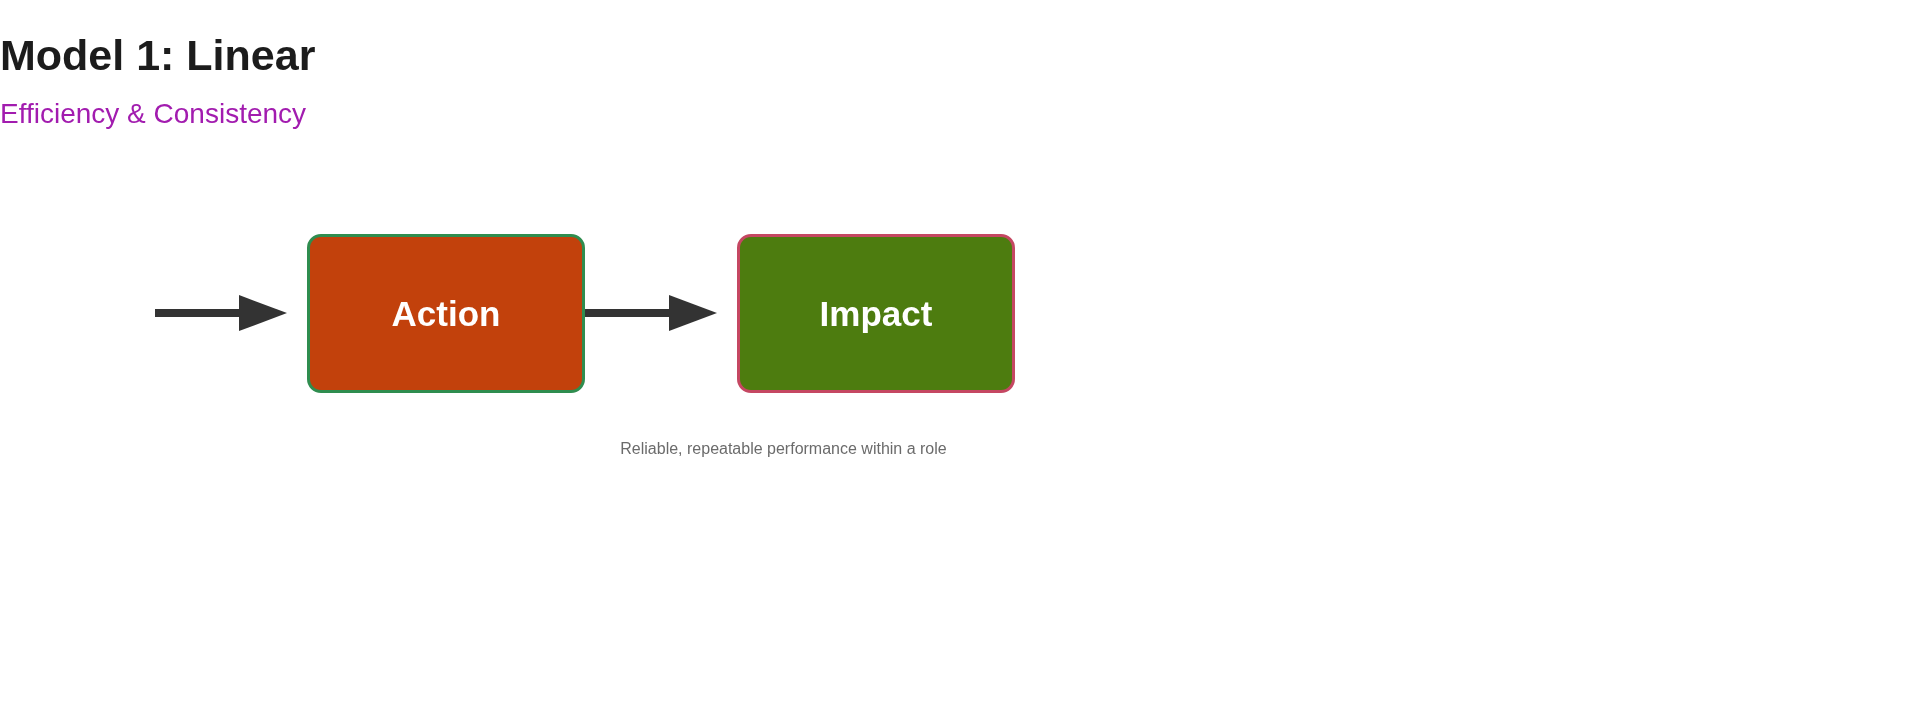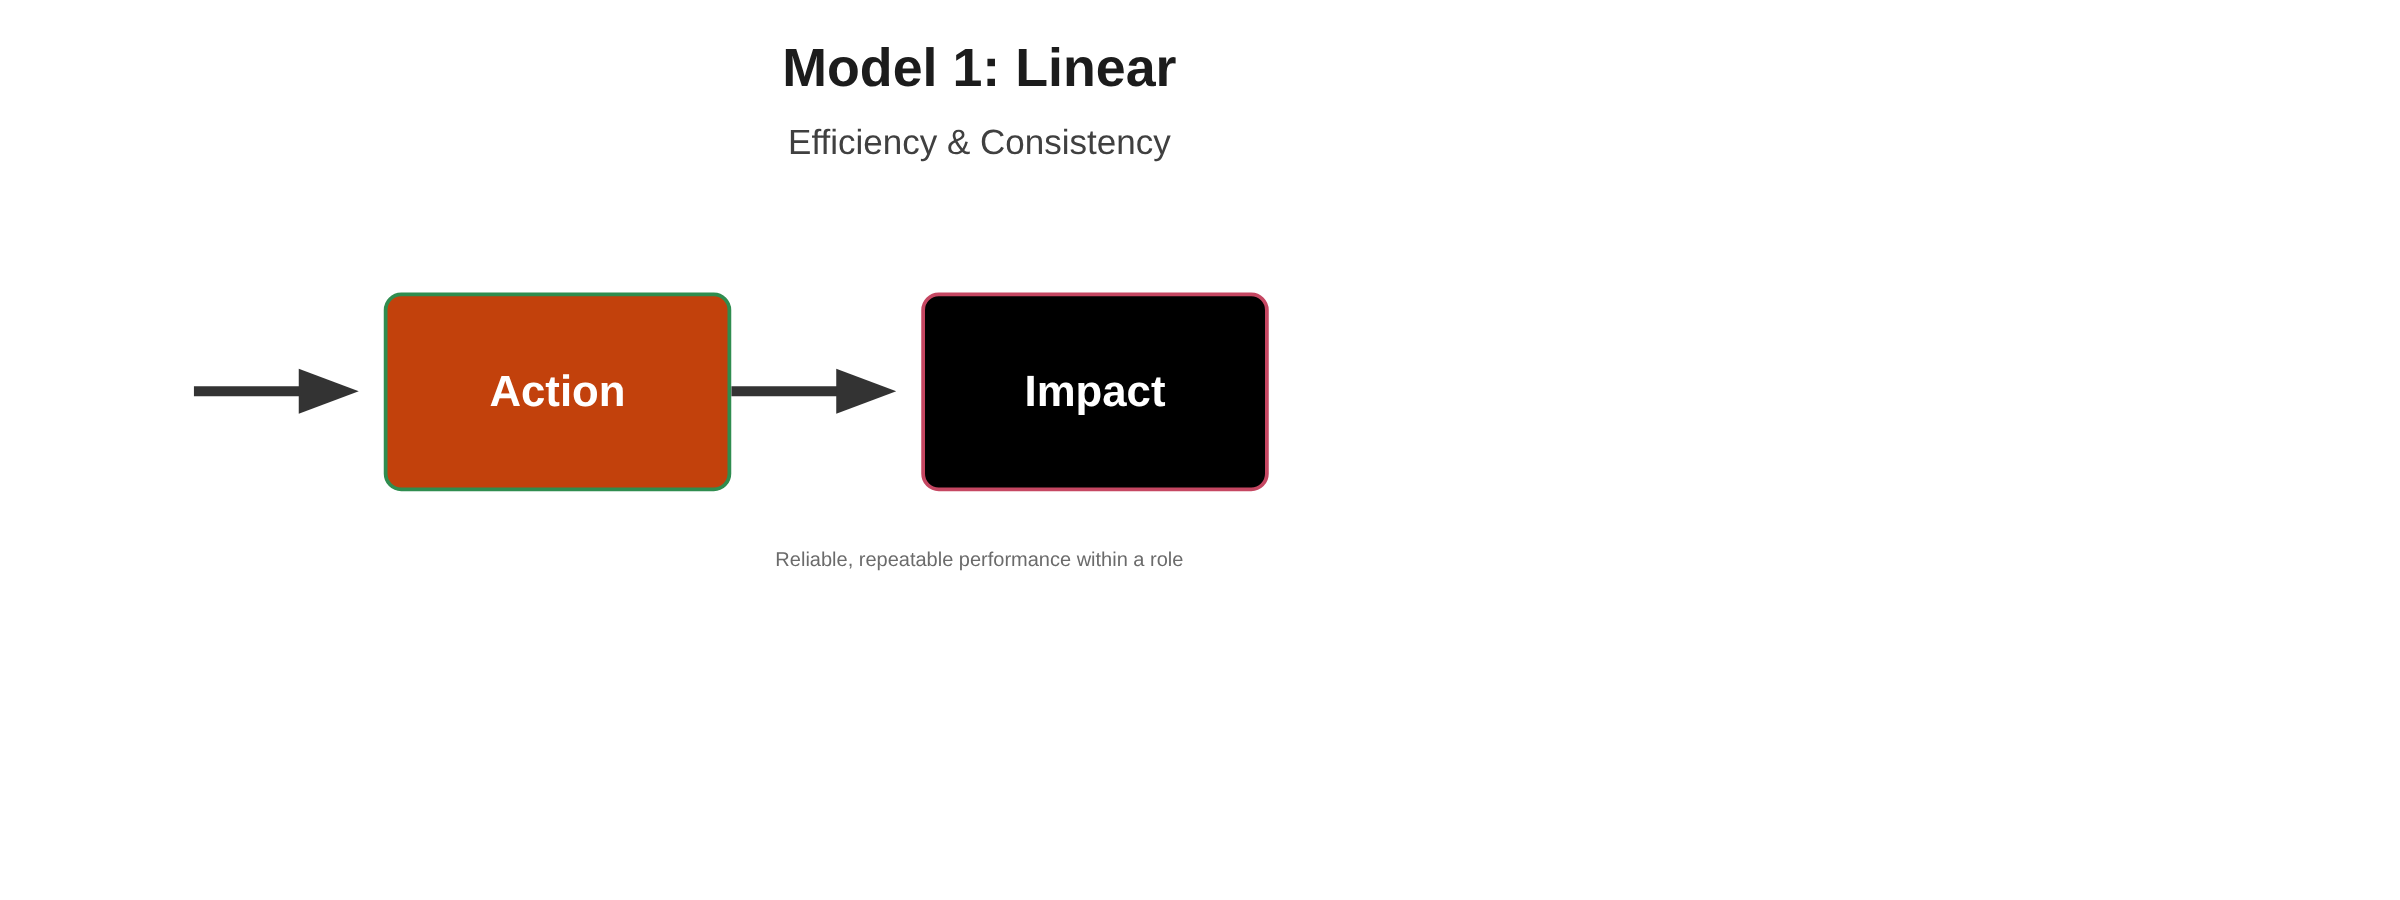--- a/index.html
+++ b/index.html
@@ -23,39 +23,39 @@
 
   
   .content-col {
     position: absolute;
     left: 0;
     top: 0;
     width: 1567px;
     height: 576px;
     display: flex;
     flex-direction: column;
-    align-items: center;
+    align-items: flex-start;
   }
 
   .diagram-title {
     margin-top: 32px;
     font-size: 43px;
     font-weight: bold;
     color: #1c1c1c;
     letter-spacing: 0px;
     line-height: 1.08;
     text-align: center;
     white-space: nowrap;
   }
 
   .diagram-subtitle {
     margin-top: 20px;
     font-size: 28px;
     font-weight: normal;
-    color: #404040;
+    color: #a21caf;
     text-align: center;
     white-space: nowrap;
   }
 
   .flow-row {
     position: absolute;
     left: 155px;
     top: 233px;
     width: 1140px;
     height: 160px;
@@ -81,21 +81,21 @@
     color: #ffffff;
     font-size: 35px;
     font-weight: bold;
     line-height: 1;
     text-align: center;
     white-space: nowrap;
   }
 
   .node-skills  { background: #4a90d9; border-color: #2c6ca8; }
   .node-action  { background: #c2410c; border-color: #2f8d4f; }
-  .node-impact  { background: #000000; border-color: #c54762; align-items: center; }
+  .node-impact  { background: #4d7c0f; border-color: #c54762; align-items: center; }
 
   .flow-arrow {
     flex: 0 0 auto;
     width: 152px;
     height: 40px;
     display: flex;
     align-items: center;
     justify-content: center;
   }
   .flow-arrow svg {

